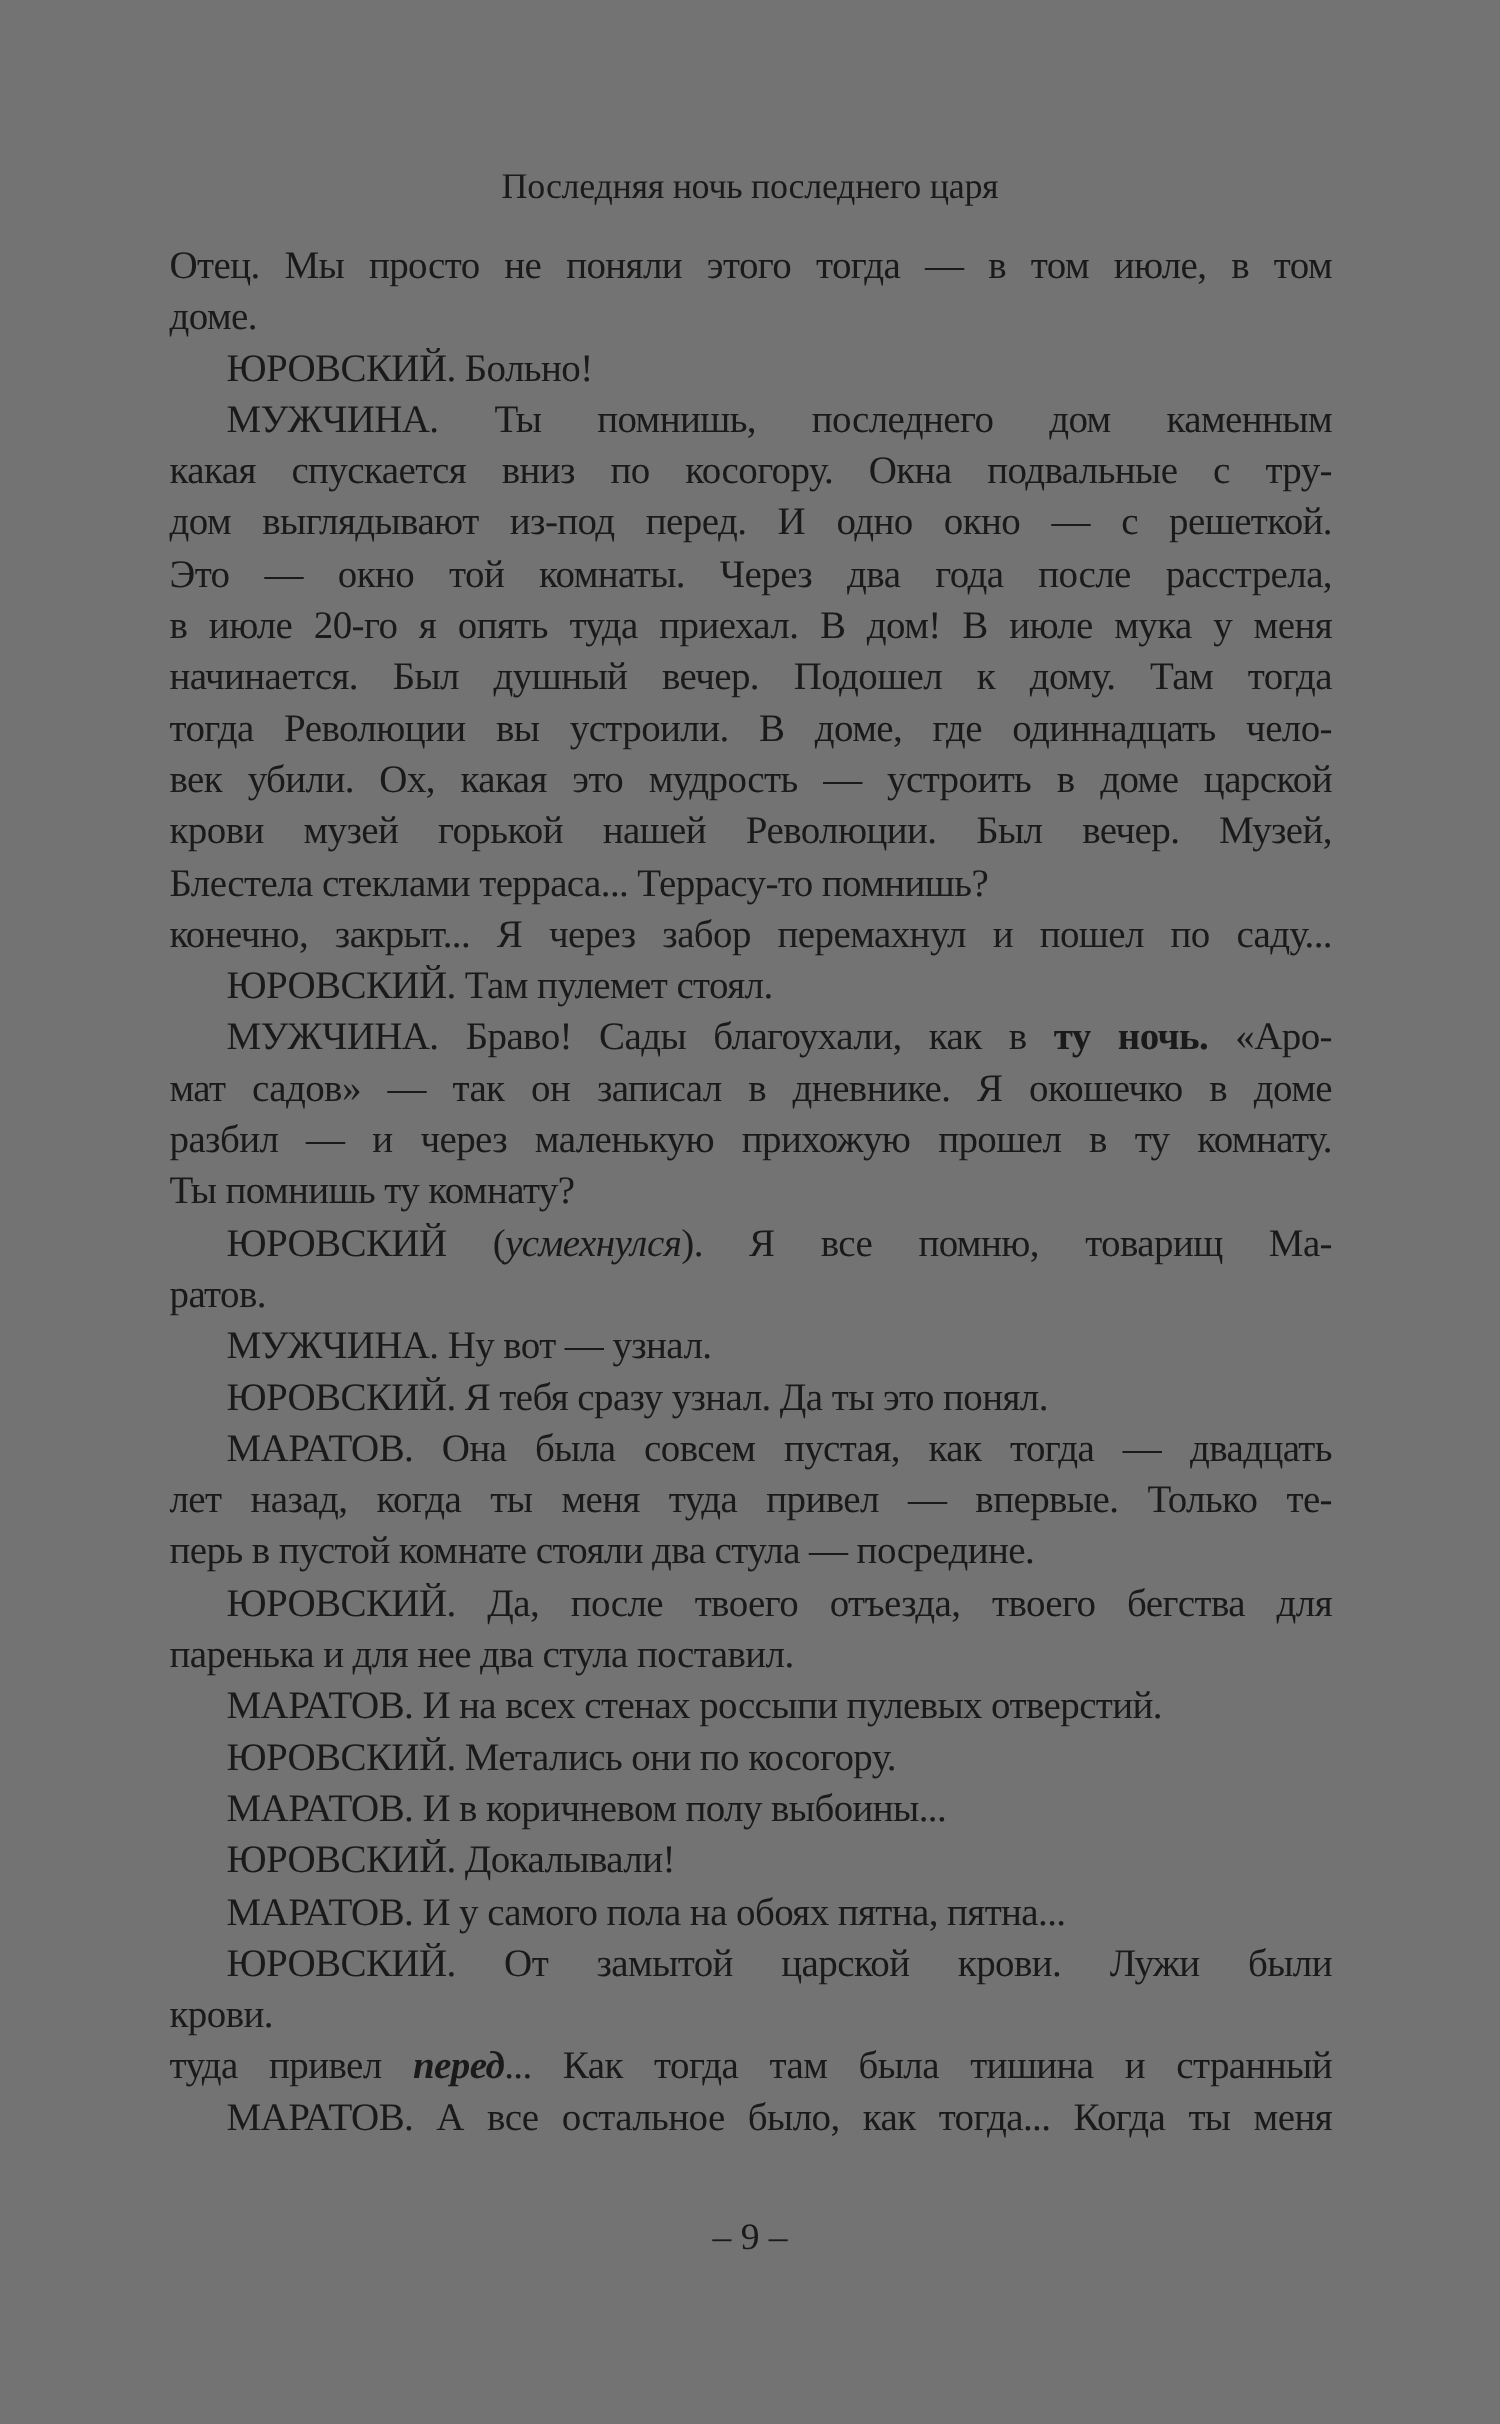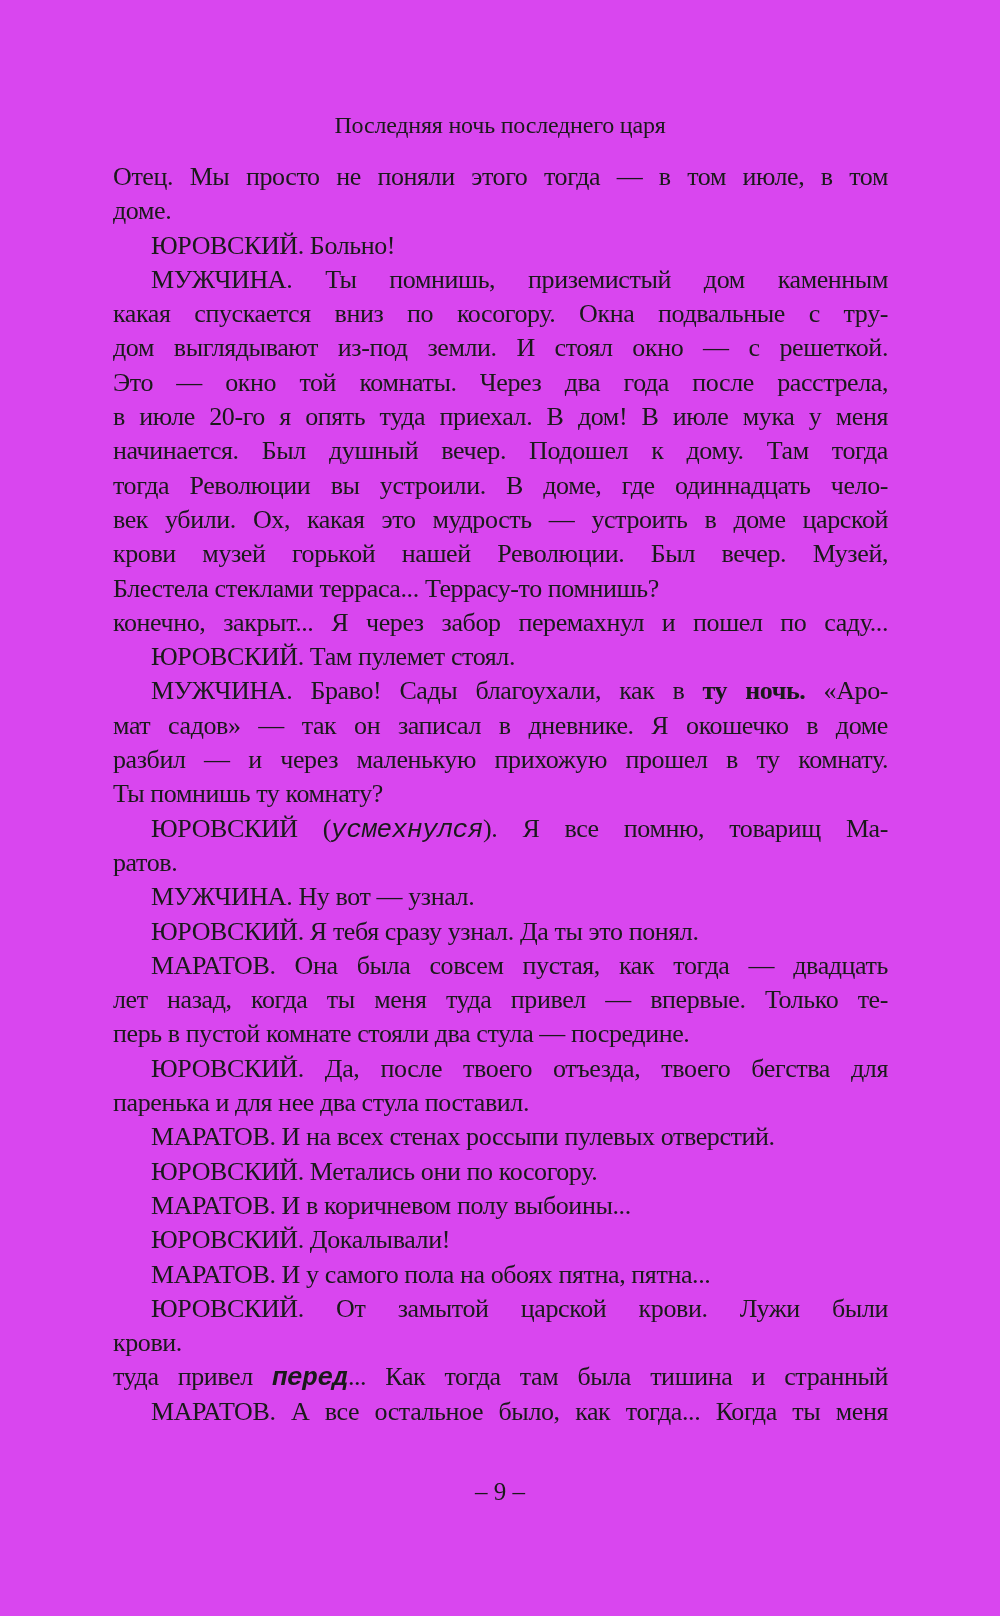--- a/index.html
+++ b/index.html
@@ -1,53 +1,53 @@
 <!DOCTYPE html>
 <html><head>
 <meta charset="utf-8">
 <style>
   html, body { margin: 0; padding: 0; background: #ffffff; }
   body { width: 1000px; height: 1616px; position: relative; overflow: hidden; }
   .page {
     position: absolute; left: 0; top: 0; width: 1000px; height: 1616px;
-    background: #d946ef; color: #1a1a1a;
+    background: #737373; color: #1a1a1a;
     font-family: "Liberation Serif", "DejaVu Serif", serif;
   }
   .running-head {
     position: absolute; top: 112px; left: 0; width: 1000px;
     text-align: center; font-size: 24px; letter-spacing: -0.2px;
   }
   .body-text {
     position: absolute; top: 160px; left: 113px; width: 775px;
   }
   .line {
     height: 34.3px; line-height: 34.3px; font-size: 26px; white-space: nowrap;
     letter-spacing: -0.4px;
   }
   .line.just { text-align: justify; text-align-last: justify; }
   .line.indent { padding-left: 38px; }
   .b { font-weight: bold; }
-  .i { font-style: italic; font-family: Liberation Mono, monospace; }
+  .i { font-style: italic; }
   .folio {
     position: absolute; top: 1478px; left: 0; width: 1000px;
     text-align: center; font-size: 25px;
   }
 </style>
 </head>
 <body>
 
 <div class="page">
   <div class="running-head">Последняя ночь последнего царя</div>
   <div class="body-text" id="body-text">
       <div class="line just"><span>Отец. Мы просто не поняли этого тогда — в том июле, в том</span></div>
       <div class="line"><span>доме.</span></div>
       <div class="line indent"><span>ЮРОВСКИЙ.</span><span> Больно!</span></div>
-      <div class="line just indent"><span>МУЖЧИНА.</span><span> Ты помнишь, приземистый дом каменным</span></div>
+      <div class="line just indent"><span>МУЖЧИНА.</span><span> Ты помнишь, последнего дом каменным</span></div>
       <div class="line just"><span>какая спускается вниз по косогору. Окна подвальные с тру-</span></div>
-      <div class="line just"><span>дом выглядывают из-под земли. И стоял окно — с решеткой.</span></div>
+      <div class="line just"><span>дом выглядывают из-под перед. И одно окно — с решеткой.</span></div>
       <div class="line just"><span>Это — окно той комнаты. Через два года после расстрела,</span></div>
       <div class="line just"><span>в июле 20-го я опять туда приехал. В дом! В июле мука у меня</span></div>
       <div class="line just"><span>начинается. Был душный вечер. Подошел к дому. Там тогда</span></div>
       <div class="line just"><span>тогда Революции вы устроили. В доме, где одиннадцать чело-</span></div>
       <div class="line just"><span>век убили. Ох, какая это мудрость — устроить в доме царской</span></div>
       <div class="line just"><span>крови музей горькой нашей Революции. Был вечер. Музей,</span></div>
       <div class="line"><span>Блестела стеклами терраса... Террасу-то помнишь?</span></div>
       <div class="line just"><span>конечно, закрыт... Я через забор перемахнул и пошел по саду...</span></div>
       <div class="line indent"><span>ЮРОВСКИЙ.</span><span> Там пулемет стоял.</span></div>
       <div class="line just indent"><span>МУЖЧИНА.</span><span> Браво! Сады благоухали, как в </span><span class="b">ту ночь.</span><span> «Аро-</span></div>

